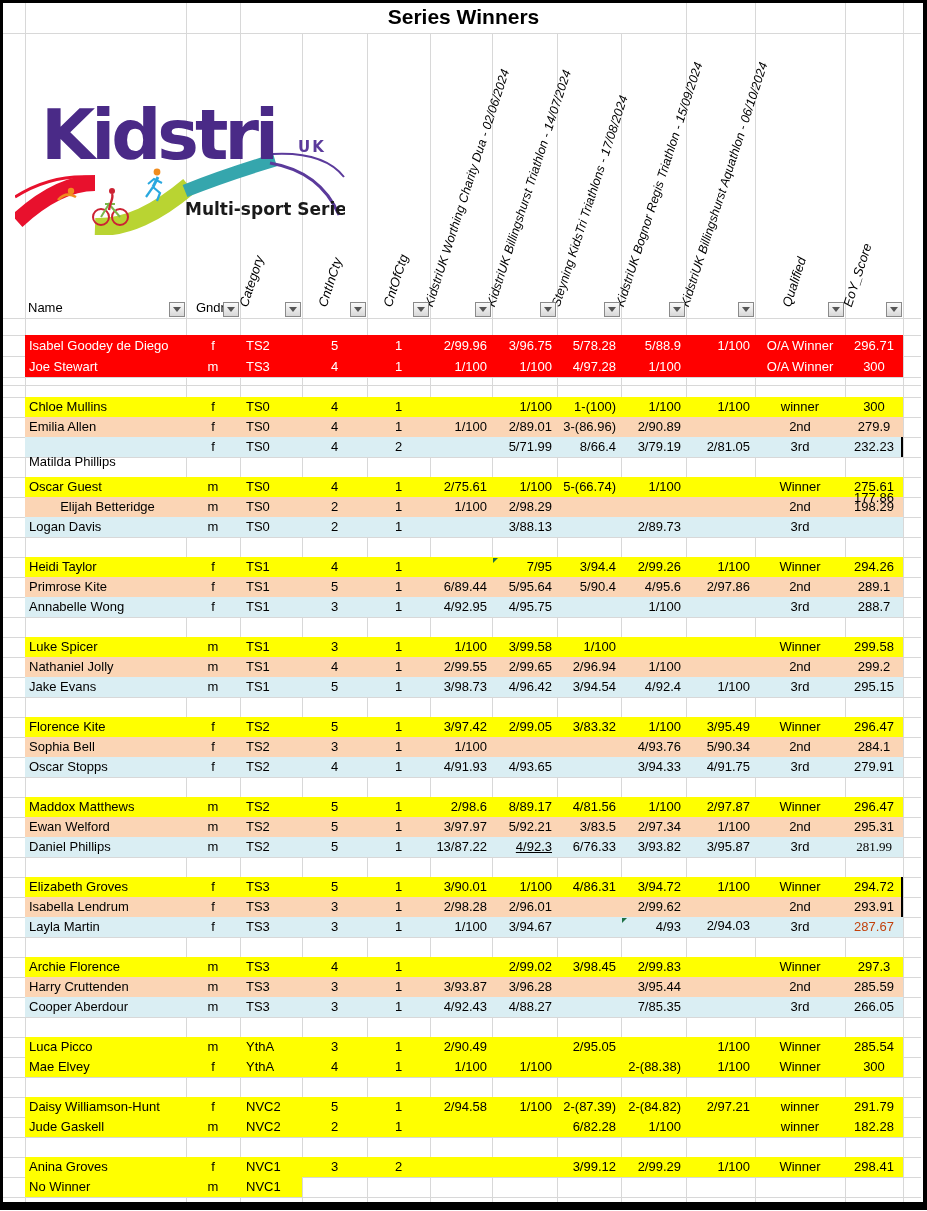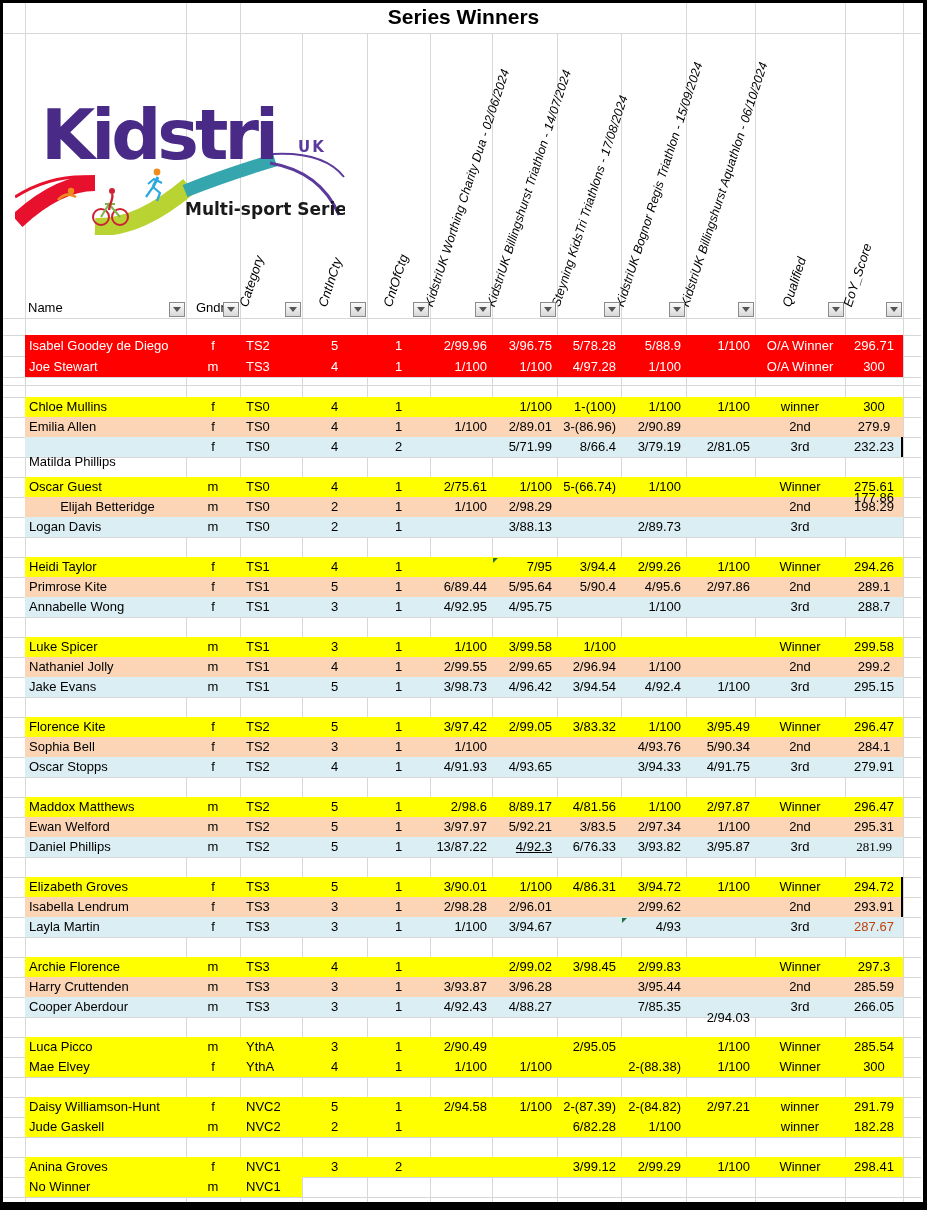--- a/index.html
+++ b/index.html
@@ -465,21 +465,21 @@
     <div class="gl" style="left: 3px; top: 957px; width: 918px; height: 1px;"></div>
     <div class="band" style="left: 25px; top: 957px; width: 878px; height: 20px; background: rgb(255, 255, 0);"></div>
     <div class="cell" style="left: 25px; top: 957px; width: 161px; height: 20px; line-height: 20px; text-align: left; padding-left: 4px; color: rgb(0, 0, 0);">Archie Florence</div>
     <div class="cell" style="left: 186px; top: 957px; width: 54px; height: 20px; line-height: 20px; text-align: center; color: rgb(0, 0, 0);">m</div>
     <div class="cell" style="left: 240px; top: 957px; width: 62px; height: 20px; line-height: 20px; text-align: left; padding-left: 6px; color: rgb(0, 0, 0);">TS3</div>
     <div class="cell" style="left: 302px; top: 957px; width: 65px; height: 20px; line-height: 20px; text-align: center; color: rgb(0, 0, 0);">4</div>
     <div class="cell" style="left: 367px; top: 957px; width: 63px; height: 20px; line-height: 20px; text-align: center; color: rgb(0, 0, 0);">1</div>
     <div class="cell" style="left: 492px; top: 957px; width: 65px; height: 20px; line-height: 20px; text-align: right; padding-right: 5px; color: rgb(0, 0, 0);">2/99.02</div>
     <div class="cell" style="left: 557px; top: 957px; width: 64px; height: 28px; line-height: 20px; text-align: right; padding-right: 5px; color: rgb(0, 0, 0);">3/98.45</div>
     <div class="cell" style="left: 621px; top: 957px; width: 65px; height: 20px; line-height: 20px; text-align: right; padding-right: 5px; color: rgb(0, 0, 0);">2/99.83</div>
-    <div class="cell" style="left: 686px; top: 1008px; width: 69px; height: 20px; line-height: 20px; text-align: right; padding-right: 5px; color: rgb(0, 0, 0);">2/94.03</div>
+    <div class="cell" style="left: 686px; top: 916px; width: 69px; height: 20px; line-height: 20px; text-align: right; padding-right: 5px; color: rgb(0, 0, 0);">2/94.03</div>
     <div class="cell" style="left: 755px; top: 957px; width: 90px; height: 20px; line-height: 20px; text-align: center; color: rgb(0, 0, 0);">Winner</div>
     <div class="cell" style="left: 845px; top: 957px; width: 58px; height: 20px; line-height: 20px; text-align: center; color: rgb(0, 0, 0);">297.3</div>
     <div class="gl" style="left: 3px; top: 977px; width: 918px; height: 1px;"></div>
     <div class="band" style="left: 25px; top: 977px; width: 878px; height: 20px; background: rgb(251, 213, 181);"></div>
     <div class="cell" style="left: 25px; top: 977px; width: 161px; height: 20px; line-height: 20px; text-align: left; padding-left: 4px; color: rgb(0, 0, 0);">Harry Cruttenden</div>
     <div class="cell" style="left: 186px; top: 977px; width: 54px; height: 20px; line-height: 20px; text-align: center; color: rgb(0, 0, 0);">m</div>
     <div class="cell" style="left: 240px; top: 977px; width: 62px; height: 20px; line-height: 20px; text-align: left; padding-left: 6px; color: rgb(0, 0, 0);">TS3</div>
     <div class="cell" style="left: 302px; top: 977px; width: 65px; height: 20px; line-height: 20px; text-align: center; color: rgb(0, 0, 0);">3</div>
     <div class="cell" style="left: 367px; top: 977px; width: 63px; height: 20px; line-height: 20px; text-align: center; color: rgb(0, 0, 0);">1</div>
     <div class="cell" style="left: 430px; top: 977px; width: 62px; height: 20px; line-height: 20px; text-align: right; padding-right: 5px; color: rgb(0, 0, 0);">3/93.87</div>

